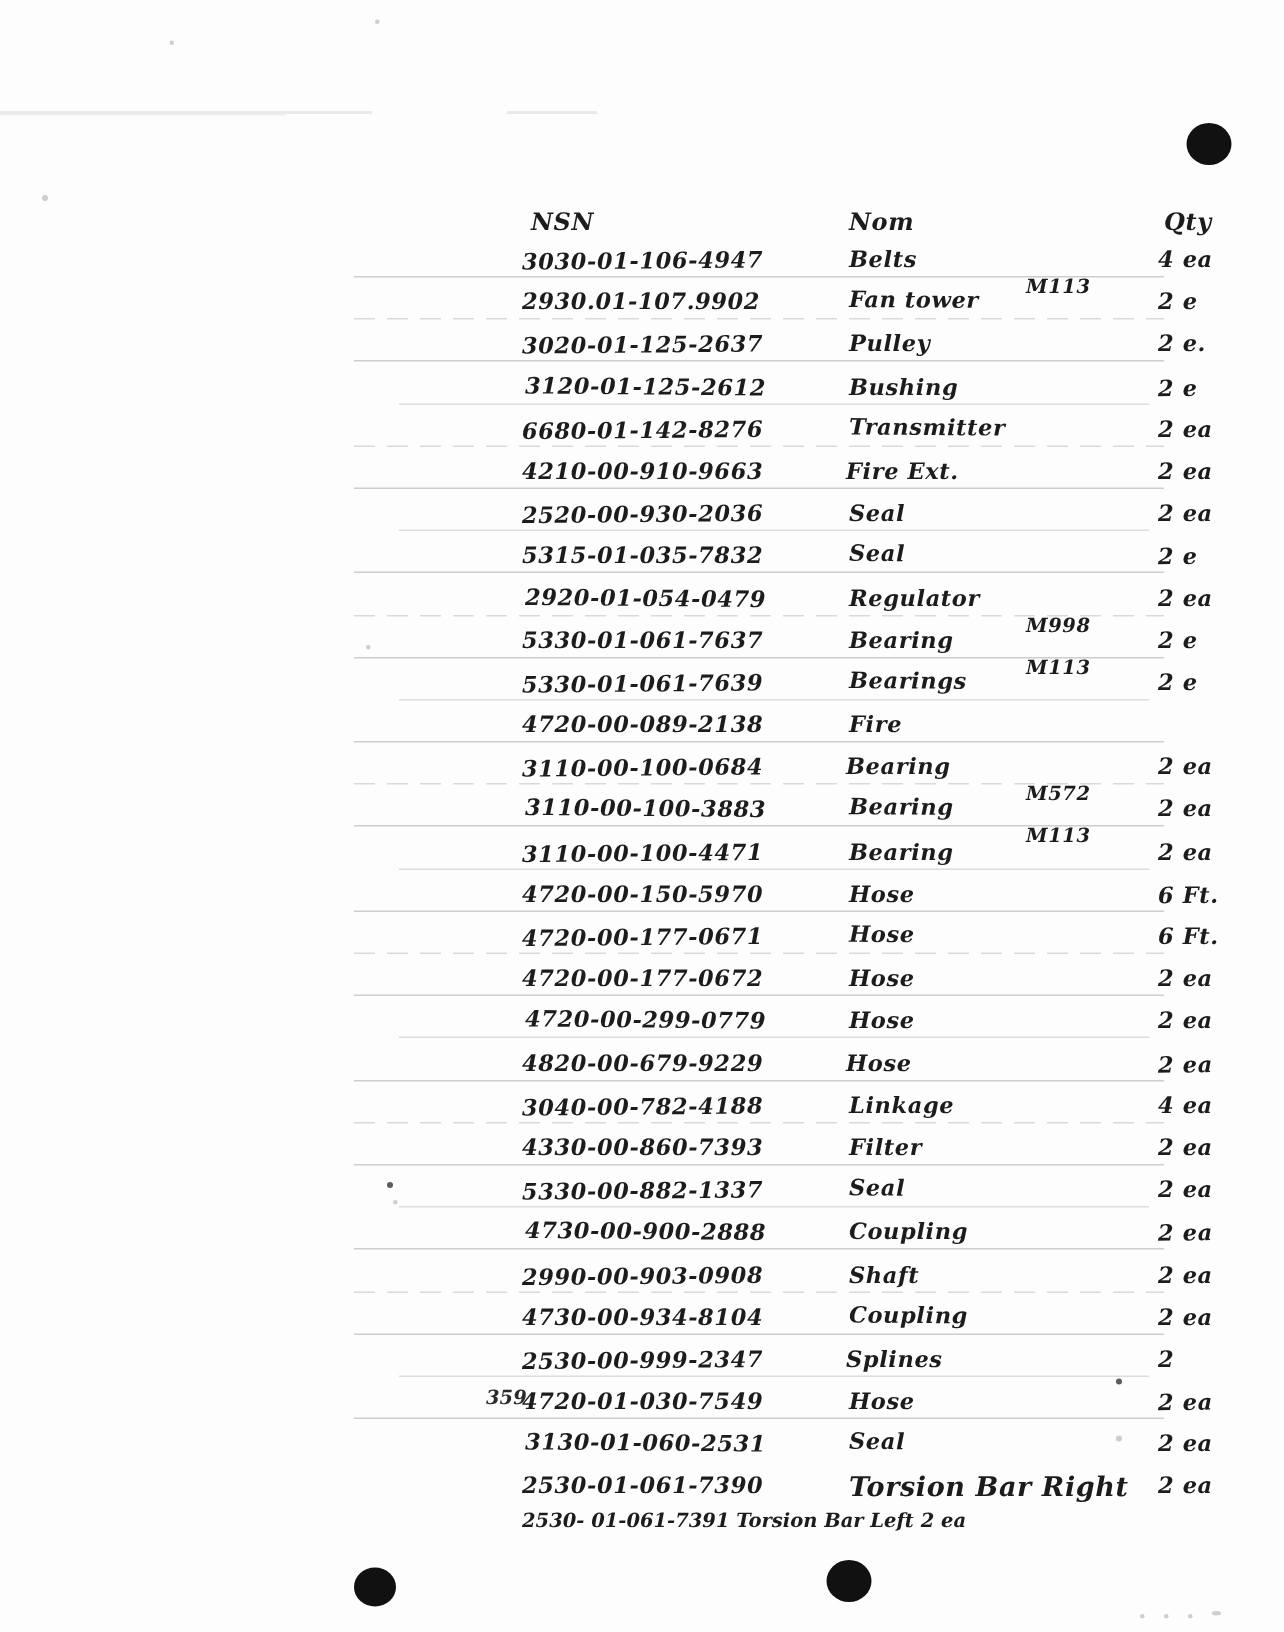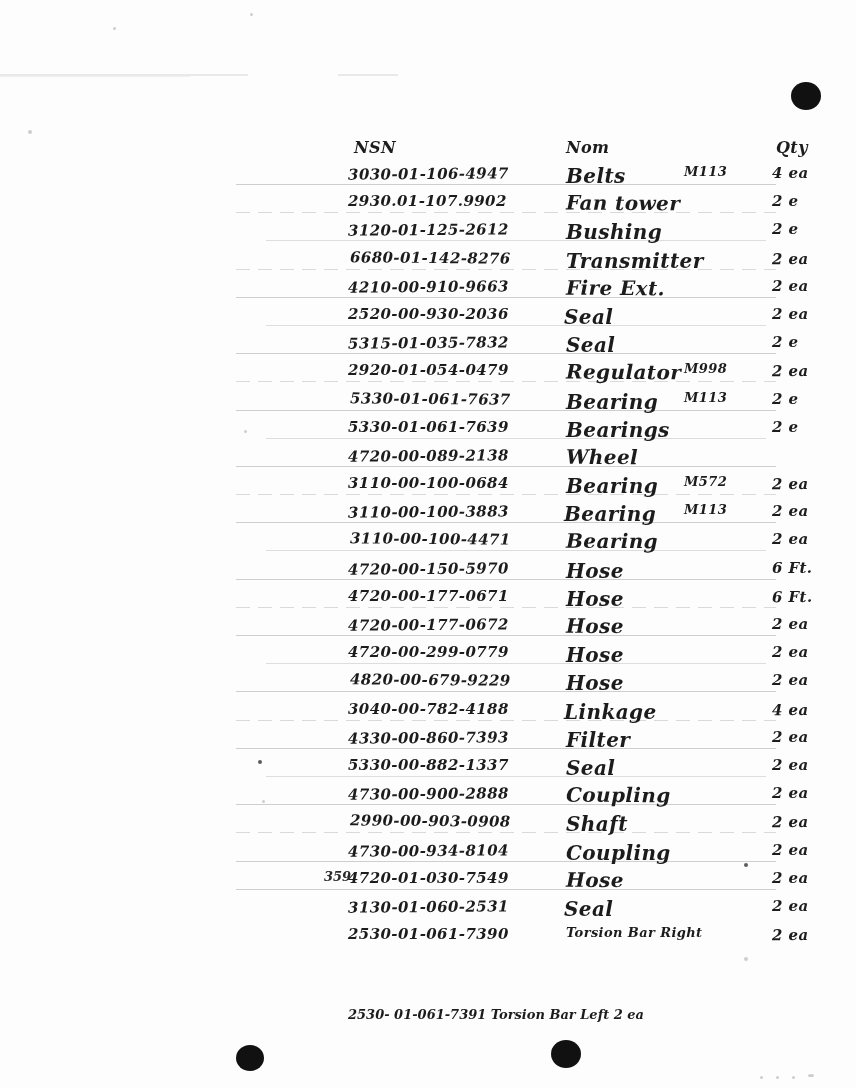--- a/index.html
+++ b/index.html
@@ -58,22 +58,22 @@
   .cell {
     position: absolute;
     white-space: nowrap;
     color: #1c1c1c;
     font-family: "DejaVu Serif", serif;
     font-style: italic;
     font-weight: 600;
     letter-spacing: .4px;
   }
   .c-nsn  { left: 112px; font-size: 15px; }
-  .c-nom  { left: 330px; font-size: 20px; }
-  .c-mod  { left: 448px; font-size: 13px; }
+  .c-nom  { left: 330px; font-size: 15px; }
+  .c-mod  { left: 448px; font-size: 13px; margin-top: 20px; }
   .c-qty  { left: 536px; font-size: 15px; }
 
   .hdr .cell { font-size: 16px; }
   .hdr .c-nsn { left: 118px; }
   .hdr .c-nom { left: 330px; }
   .hdr .c-qty { left: 540px; }
 
   
   .rule {
     position: absolute;
@@ -166,20 +166,27 @@
       <span class="cell c-qty">4 ea</span>
     </div>
     <div class="row">
       <div class="rule dash" style="top:20px;"></div>
       <span class="cell c-nsn">2930.01-107.9902</span>
       <span class="cell c-nom">Fan tower</span>
       <span class="cell c-mod"></span>
       <span class="cell c-qty">2 e</span>
     </div>
     <div class="row">
+      <div class="rule" style="top:20px;"></div>
+      <span class="cell c-nsn">3020-01-125-2637</span>
+      <span class="cell c-nom">Pulley</span>
+      <span class="cell c-mod"></span>
+      <span class="cell c-qty">2 e.</span>
+    </div>
+    <div class="row">
       <div class="rule short" style="top:20px;"></div>
       <span class="cell c-nsn">3120-01-125-2612</span>
       <span class="cell c-nom">Bushing</span>
       <span class="cell c-mod"></span>
       <span class="cell c-qty">2 e</span>
     </div>
     <div class="row">
       <div class="rule dash" style="top:20px;"></div>
       <span class="cell c-nsn">6680-01-142-8276</span>
       <span class="cell c-nom">Transmitter</span>
@@ -224,21 +231,21 @@
     <div class="row">
       <div class="rule short" style="top:20px;"></div>
       <span class="cell c-nsn">5330-01-061-7639</span>
       <span class="cell c-nom">Bearings</span>
       <span class="cell c-mod"></span>
       <span class="cell c-qty">2 e</span>
     </div>
     <div class="row">
       <div class="rule" style="top:20px;"></div>
       <span class="cell c-nsn">4720-00-089-2138</span>
-      <span class="cell c-nom">Wheel</span>
+      <span class="cell c-nom">Fire</span>
       <span class="cell c-mod"></span>
       <span class="cell c-qty"></span>
     </div>
     <div class="row">
       <div class="rule dash" style="top:20px;"></div>
       <span class="cell c-nsn">3110-00-100-0684</span>
       <span class="cell c-nom">Bearing</span>
       <span class="cell c-mod">M572</span>
       <span class="cell c-qty">2 ea</span>
     </div>
@@ -328,36 +335,43 @@
       <span class="cell c-qty">2 ea</span>
     </div>
     <div class="row">
       <div class="rule" style="top:20px;"></div>
       <span class="cell c-nsn">4730-00-934-8104</span>
       <span class="cell c-nom">Coupling</span>
       <span class="cell c-mod"></span>
       <span class="cell c-qty">2 ea</span>
     </div>
     <div class="row">
+      <div class="rule short" style="top:20px;"></div>
+      <span class="cell c-nsn">2530-00-999-2347</span>
+      <span class="cell c-nom">Splines</span>
+      <span class="cell c-mod"></span>
+      <span class="cell c-qty">2</span>
+    </div>
+    <div class="row">
       <div class="rule" style="top:20px;"></div>
       <div class="dot-mark" style="left:508px;top:-6px;"></div>
       <span class="prefix-scribble">359</span>
       <span class="cell c-nsn">4720-01-030-7549</span>
       <span class="cell c-nom">Hose</span>
       <span class="cell c-mod"></span>
       <span class="cell c-qty">2 ea</span>
     </div>
     <div class="row">
       <span class="cell c-nsn">3130-01-060-2531</span>
       <span class="cell c-nom">Seal</span>
       <span class="cell c-mod"></span>
       <span class="cell c-qty">2 ea</span>
     </div>
     <div class="row">
       <span class="cell c-nsn">2530-01-061-7390</span>
-      <span class="cell c-nom" style="font-size:13px;">Torsion Bar Right</span>
+      <span class="cell c-nom" style="font-size:18px;">Torsion Bar Right</span>
       <span class="cell c-qty">2 ea</span>
     </div>
 
     <div class="tail" style="top:869px;">2530- 01-061-7391   Torsion Bar Left        2 ea</div>
 
   </div>
 </div>
 
 </body></html>

